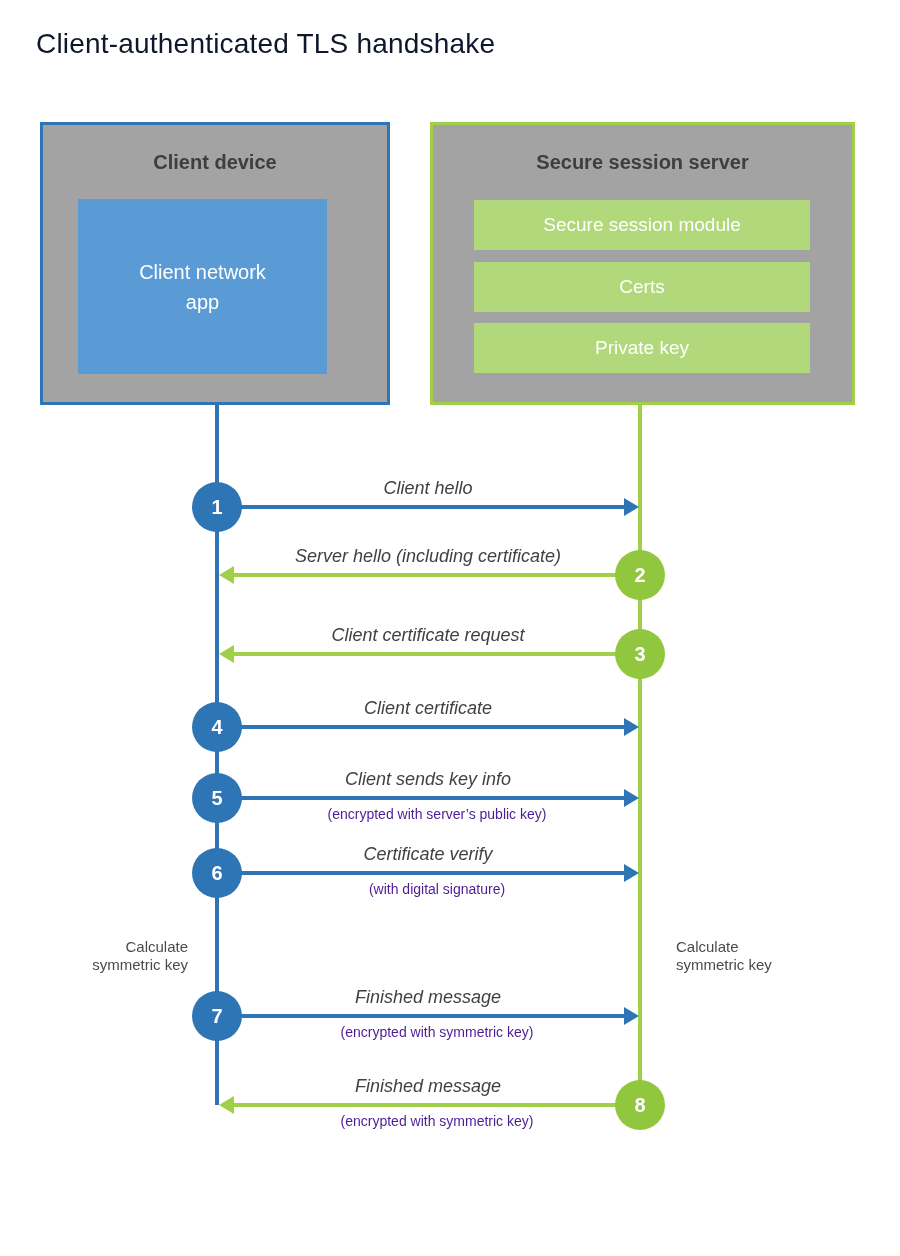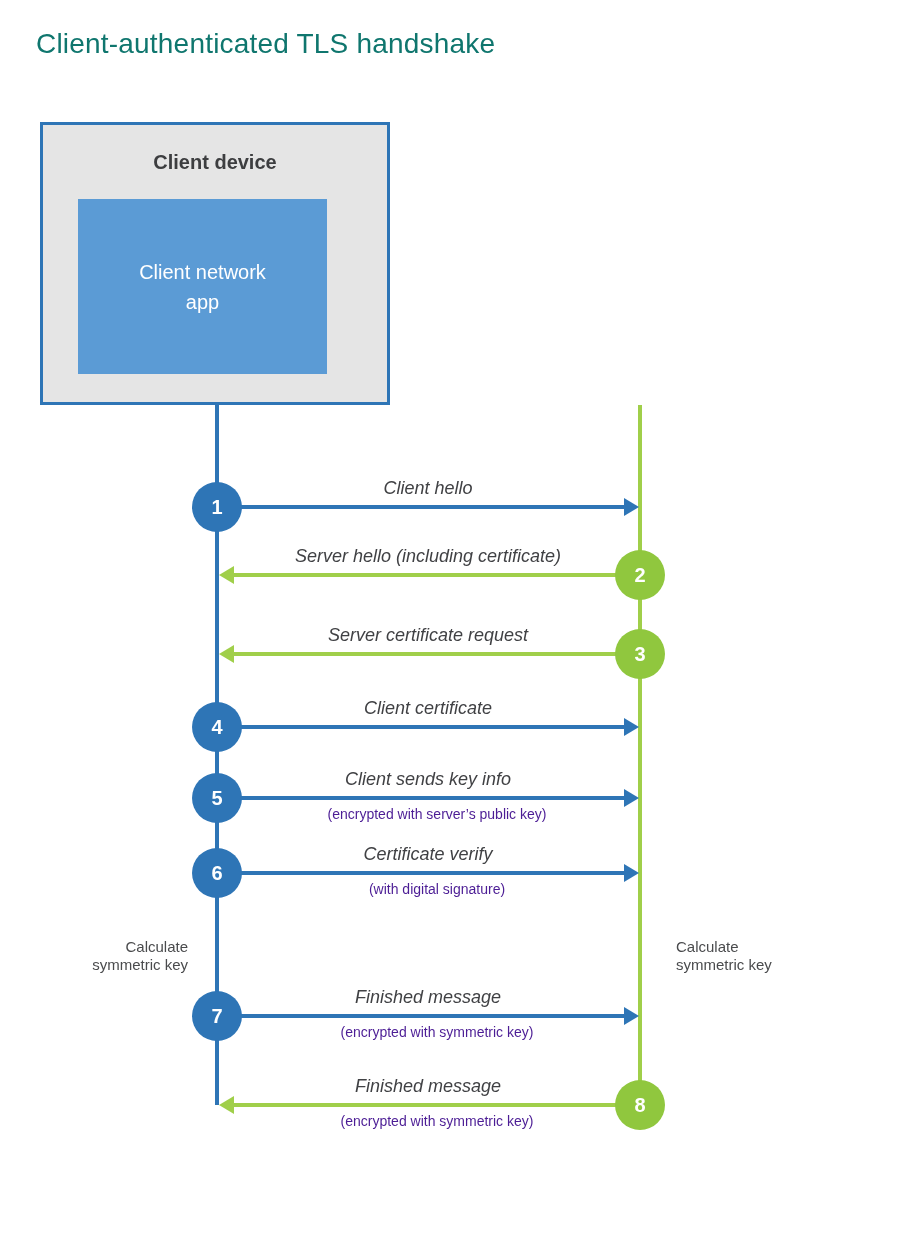--- a/index.html
+++ b/index.html
@@ -4,25 +4,25 @@
 <style>
   html,body { margin:0; padding:0; background:#ffffff; }
   .page {
     position:relative; width:900px; height:1256px; background:#ffffff;
     font-family:"Liberation Sans","DejaVu Sans",sans-serif; overflow:hidden;
   }
   .abs { position:absolute; }
 
   .diagram-title {
     left:36px; top:28px; font-size:28px; font-weight:300;
-    color:#0f766e; letter-spacing:0.2px;
+    color:#0f172a; letter-spacing:0.2px;
   }
 
   
-  .actor-box { border:3px solid; background:#e5e5e5; box-sizing:border-box; }
+  .actor-box { border:3px solid; background:#a3a3a3; box-sizing:border-box; }
   .client-box { left:40px; top:122px; width:350px; height:283px; border-color:#2e75b6; }
   .server-box { left:430px; top:122px; width:425px; height:283px; border-color:#a0cf4a; }
   .actor-title {
     left:0; top:26px; width:100%; text-align:center;
     font-size:20px; font-weight:bold; color:#3d3e40;
   }
   .client-app {
     left:35px; top:74px; width:249px; height:175px; background:#5b9bd5;
     display:flex; align-items:center; justify-content:center; text-align:center;
     color:#ffffff; font-size:20px; line-height:1.5; white-space:pre-line;
@@ -74,40 +74,46 @@
 <div class="page">
 
   <div class="abs diagram-title">Client-authenticated TLS handshake</div>
 
   <div class="abs actor-box client-box">
     <div class="abs actor-title">Client device</div>
     <div class="abs client-app">Client network
 app</div>
   </div>
 
+  <div class="abs actor-box server-box">
+    <div class="abs actor-title">Secure session server</div>
+    <div class="abs server-bar" style="top:75px">Secure session module</div>
+    <div class="abs server-bar" style="top:137px">Certs</div>
+    <div class="abs server-bar" style="top:198px">Private key</div>
+  </div>
 
   <div class="abs lifeline client-lifeline"></div>
   <div class="abs lifeline server-lifeline"></div>
 
   <div class="abs step from-client" style="top:507px">
     <div class="abs step-label">Client hello</div>
     <div class="abs shaft"></div>
     <div class="abs head"></div>
     <div class="abs circle">1</div>
   </div>
 
   <div class="abs step from-server" style="top:575px">
     <div class="abs step-label">Server hello (including certificate)</div>
     <div class="abs shaft"></div>
     <div class="abs head"></div>
     <div class="abs circle">2</div>
   </div>
 
   <div class="abs step from-server" style="top:654px">
-    <div class="abs step-label">Server certificate request</div>
+    <div class="abs step-label">Client certificate request</div>
     <div class="abs shaft"></div>
     <div class="abs head"></div>
     <div class="abs circle">3</div>
   </div>
 
   <div class="abs step from-client" style="top:727px">
     <div class="abs step-label">Client certificate</div>
     <div class="abs shaft"></div>
     <div class="abs head"></div>
     <div class="abs circle">4</div>

